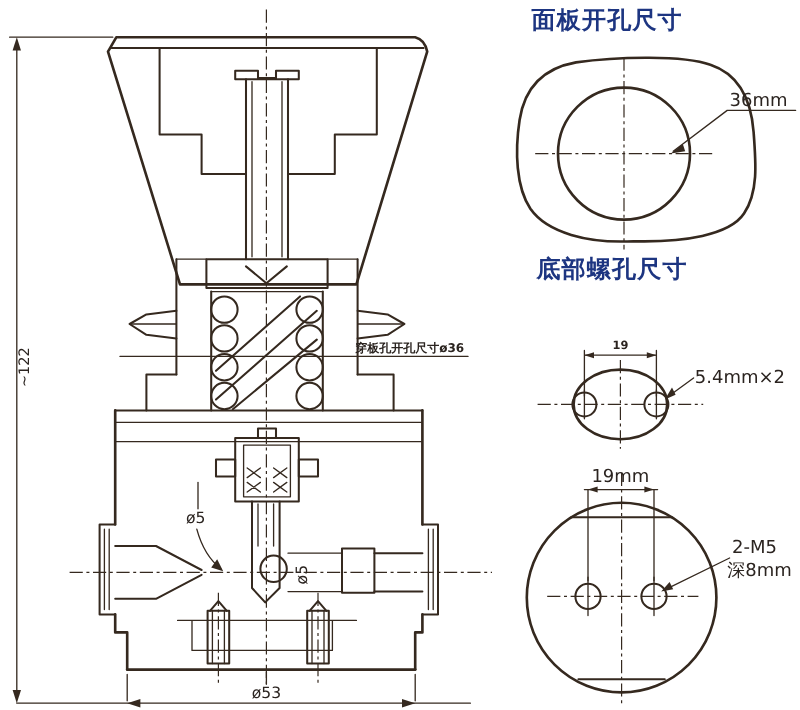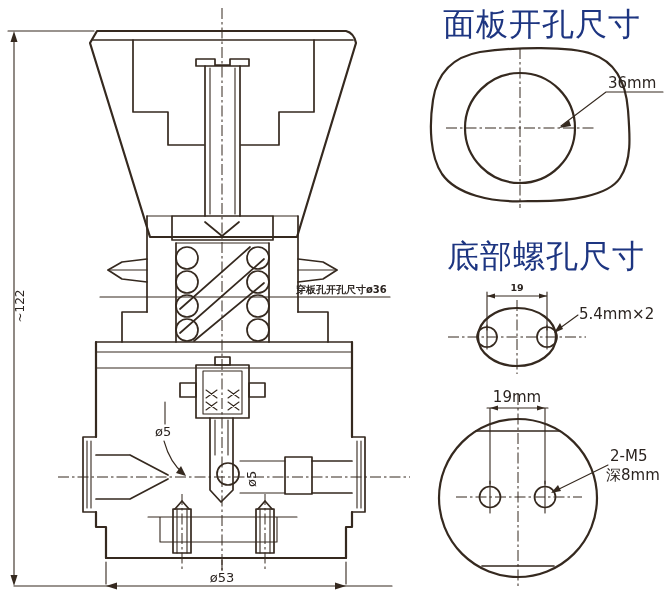--- a/index.html
+++ b/index.html
@@ -1,19 +1,19 @@
 <!DOCTYPE html>
 <html><head>
 <meta charset="utf-8">
 <style>
   html,body{margin:0;padding:0;background:#ffffff;}
   #stage{position:relative;width:667px;height:592px;background:#fff;overflow:hidden;
          font-family:"DejaVu Sans","Liberation Sans",sans-serif;}
   .abs{position:absolute;}
-  .title{font-weight:normal;font-size:32px;letter-spacing:1px;color:#1d3581;white-space:nowrap;}
+  .title{font-weight:bold;font-size:20px;letter-spacing:1px;color:#1d3581;white-space:nowrap;}
   svg{overflow:visible;}
   svg .s{stroke:#35291f;fill:none;stroke-linecap:round;stroke-linejoin:round;}
   svg .b{stroke-width:2.2;}
   svg .m{stroke-width:1.7;}
   svg .t{stroke-width:1.1;}
   svg .d{stroke:#35291f;fill:none;stroke-width:1;stroke-dasharray:11 3 2.5 3;}
   svg .f{fill:#35291f;stroke:none;}
   svg text{fill:#2b2420;font-family:"DejaVu Sans","Liberation Sans",sans-serif;}
   .lbl15{font-size:15px;}
   .lbl13{font-size:13px;}
@@ -153,21 +153,21 @@
     <path class="s b" d="M60,12 C95,7 150,6 172,14 C196,22 206,44 208,70 C210,96 212,120 200,138
                          C188,156 150,162 108,161 C70,163 36,154 22,134 C10,116 9,86 13,60
                          C17,34 32,17 60,12 Z"></path>
     <circle class="s b" cx="100" cy="88" r="55"></circle>
     <path class="d" d="M100,8 V168 M26,88 H174"></path>
     <path class="s t" d="M141,86 L186,52 H243"></path>
     <polygon class="f" points="139,88 149,80 151,86"></polygon>
     <text class="lbl15" x="188" y="48">36mm</text>
   </svg>
 
-  <div class="abs title" style="left:447px;top:235px">底部螺孔尺寸</div>
+  <div class="abs title" style="left:447px;top:211px">底部螺孔尺寸</div>
 
   <svg class="abs" style="left:430px;top:272px" width="237" height="112" viewBox="0 0 237 112">
     <ellipse class="s b" cx="87" cy="65" rx="39" ry="29"></ellipse>
     <circle class="s m" cx="57" cy="65" r="10"></circle>
     <circle class="s m" cx="117" cy="65" r="10"></circle>
     <path class="s t" d="M57,53 V77 M117,53 V77"></path>
     <path class="d" d="M18,65 H156 M87,28 V102"></path>
     <g>
       <path class="s t" d="M57,20 V58 M117,20 V58 M57,24 H117"></path>
       <polygon class="f" points="57,24 65,21.5 65,26.5"></polygon>

